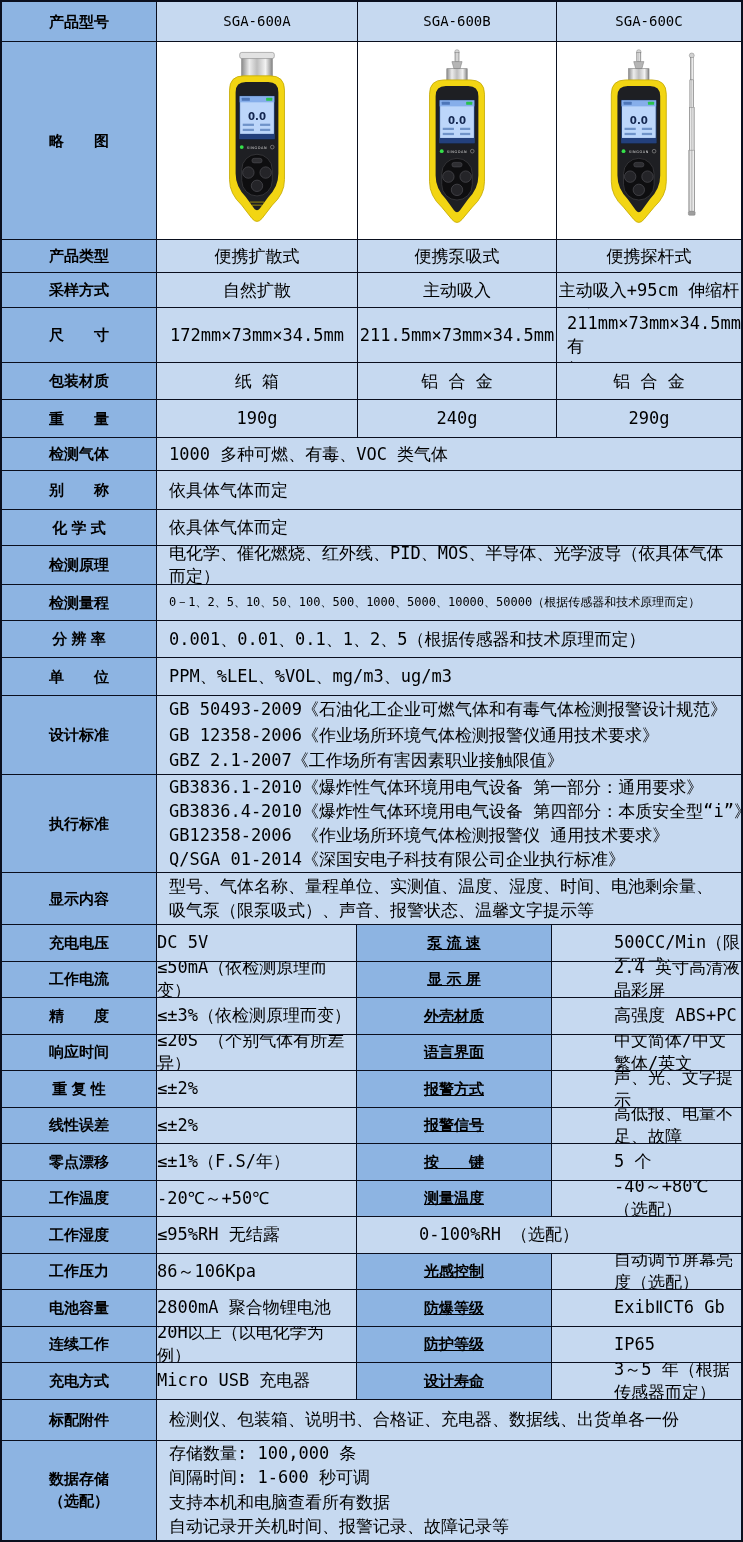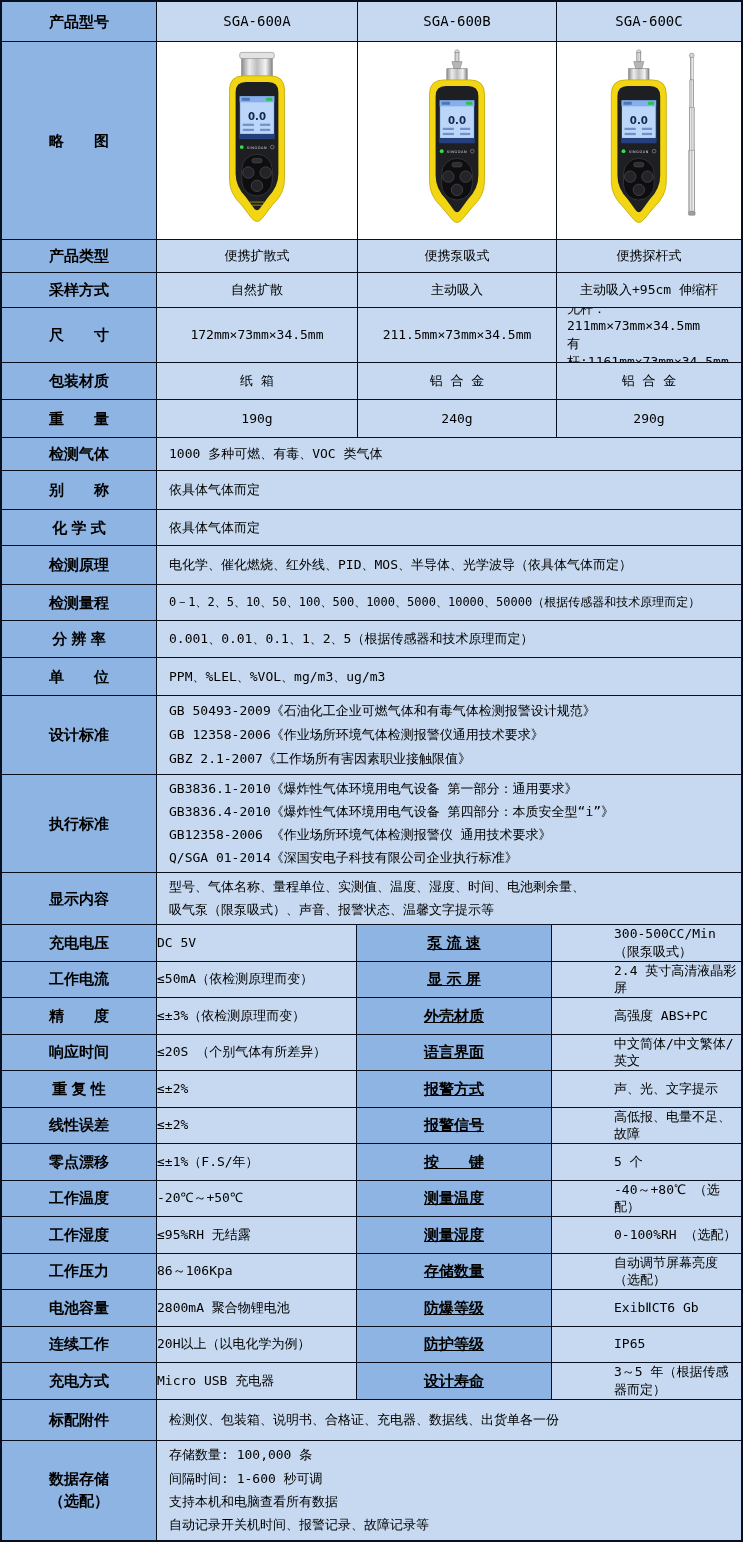--- a/index.html
+++ b/index.html
@@ -15,21 +15,21 @@
     border-right:1px solid #0a0f1e;box-sizing:border-box;
     display:flex;align-items:center;justify-content:center;
     overflow:hidden;
   }
   .cell:last-child{border-right:none;}
   .lbl{
     width:155px;flex:0 0 155px;background:#8DB4E2;font-weight:bold;
     font-size:15px;color:#000000;text-align:center;white-space:pre-line;line-height:1.45;
   }
   .val{
-    background:#C6D9F0;font-size:13px;color:#000;
+    background:#C6D9F0;font-size:17px;color:#000;
     font-family:"DejaVu Sans Mono","Liberation Mono",monospace;
     line-height:1.35;
   }
   .ca{width:201px;flex:0 0 201px;}
   .cb{width:199px;flex:0 0 199px;}
   .cc{flex:1;}
   .left{justify-content:flex-start;text-align:left;padding-left:10px;padding-right:4px;}
   .pre{white-space:pre-line;}
   .span{flex:1;justify-content:flex-start;text-align:left;padding-left:12px;padding-right:6px;}
   .lines{flex:1;flex-direction:column;align-items:flex-start;justify-content:space-evenly;padding-left:12px;padding-right:6px;}
@@ -332,27 +332,26 @@
   </div>
   <div class="row" style="height:36.5px">
     <div class="cell lbl">工作温度</div>
     <div class="cell val v1">-20℃～+50℃</div>
     <div class="cell lbl l2">测量温度</div>
     <div class="cell val v2">-40～+80℃ （选配）</div>
   </div>
   <div class="row" style="height:36.5px">
     <div class="cell lbl">工作湿度</div>
     <div class="cell val v1">≤95%RH 无结露</div>
-    <div class="cell lbl l2">测量湿度</div>
     <div class="cell val v2">0-100%RH （选配）</div>
   </div>
   <div class="row" style="height:36.5px">
     <div class="cell lbl">工作压力</div>
     <div class="cell val v1">86～106Kpa</div>
-    <div class="cell lbl l2">存储数量</div>
+    <div class="cell lbl l2">光感控制</div>
     <div class="cell val v2">自动调节屏幕亮度（选配）</div>
   </div>
   <div class="row" style="height:36.5px">
     <div class="cell lbl">电池容量</div>
     <div class="cell val v1">2800mA 聚合物锂电池</div>
     <div class="cell lbl l2">防爆等级</div>
     <div class="cell val v2">ExibⅡCT6 Gb</div>
   </div>
   <div class="row" style="height:36.5px">
     <div class="cell lbl">连续工作</div>

